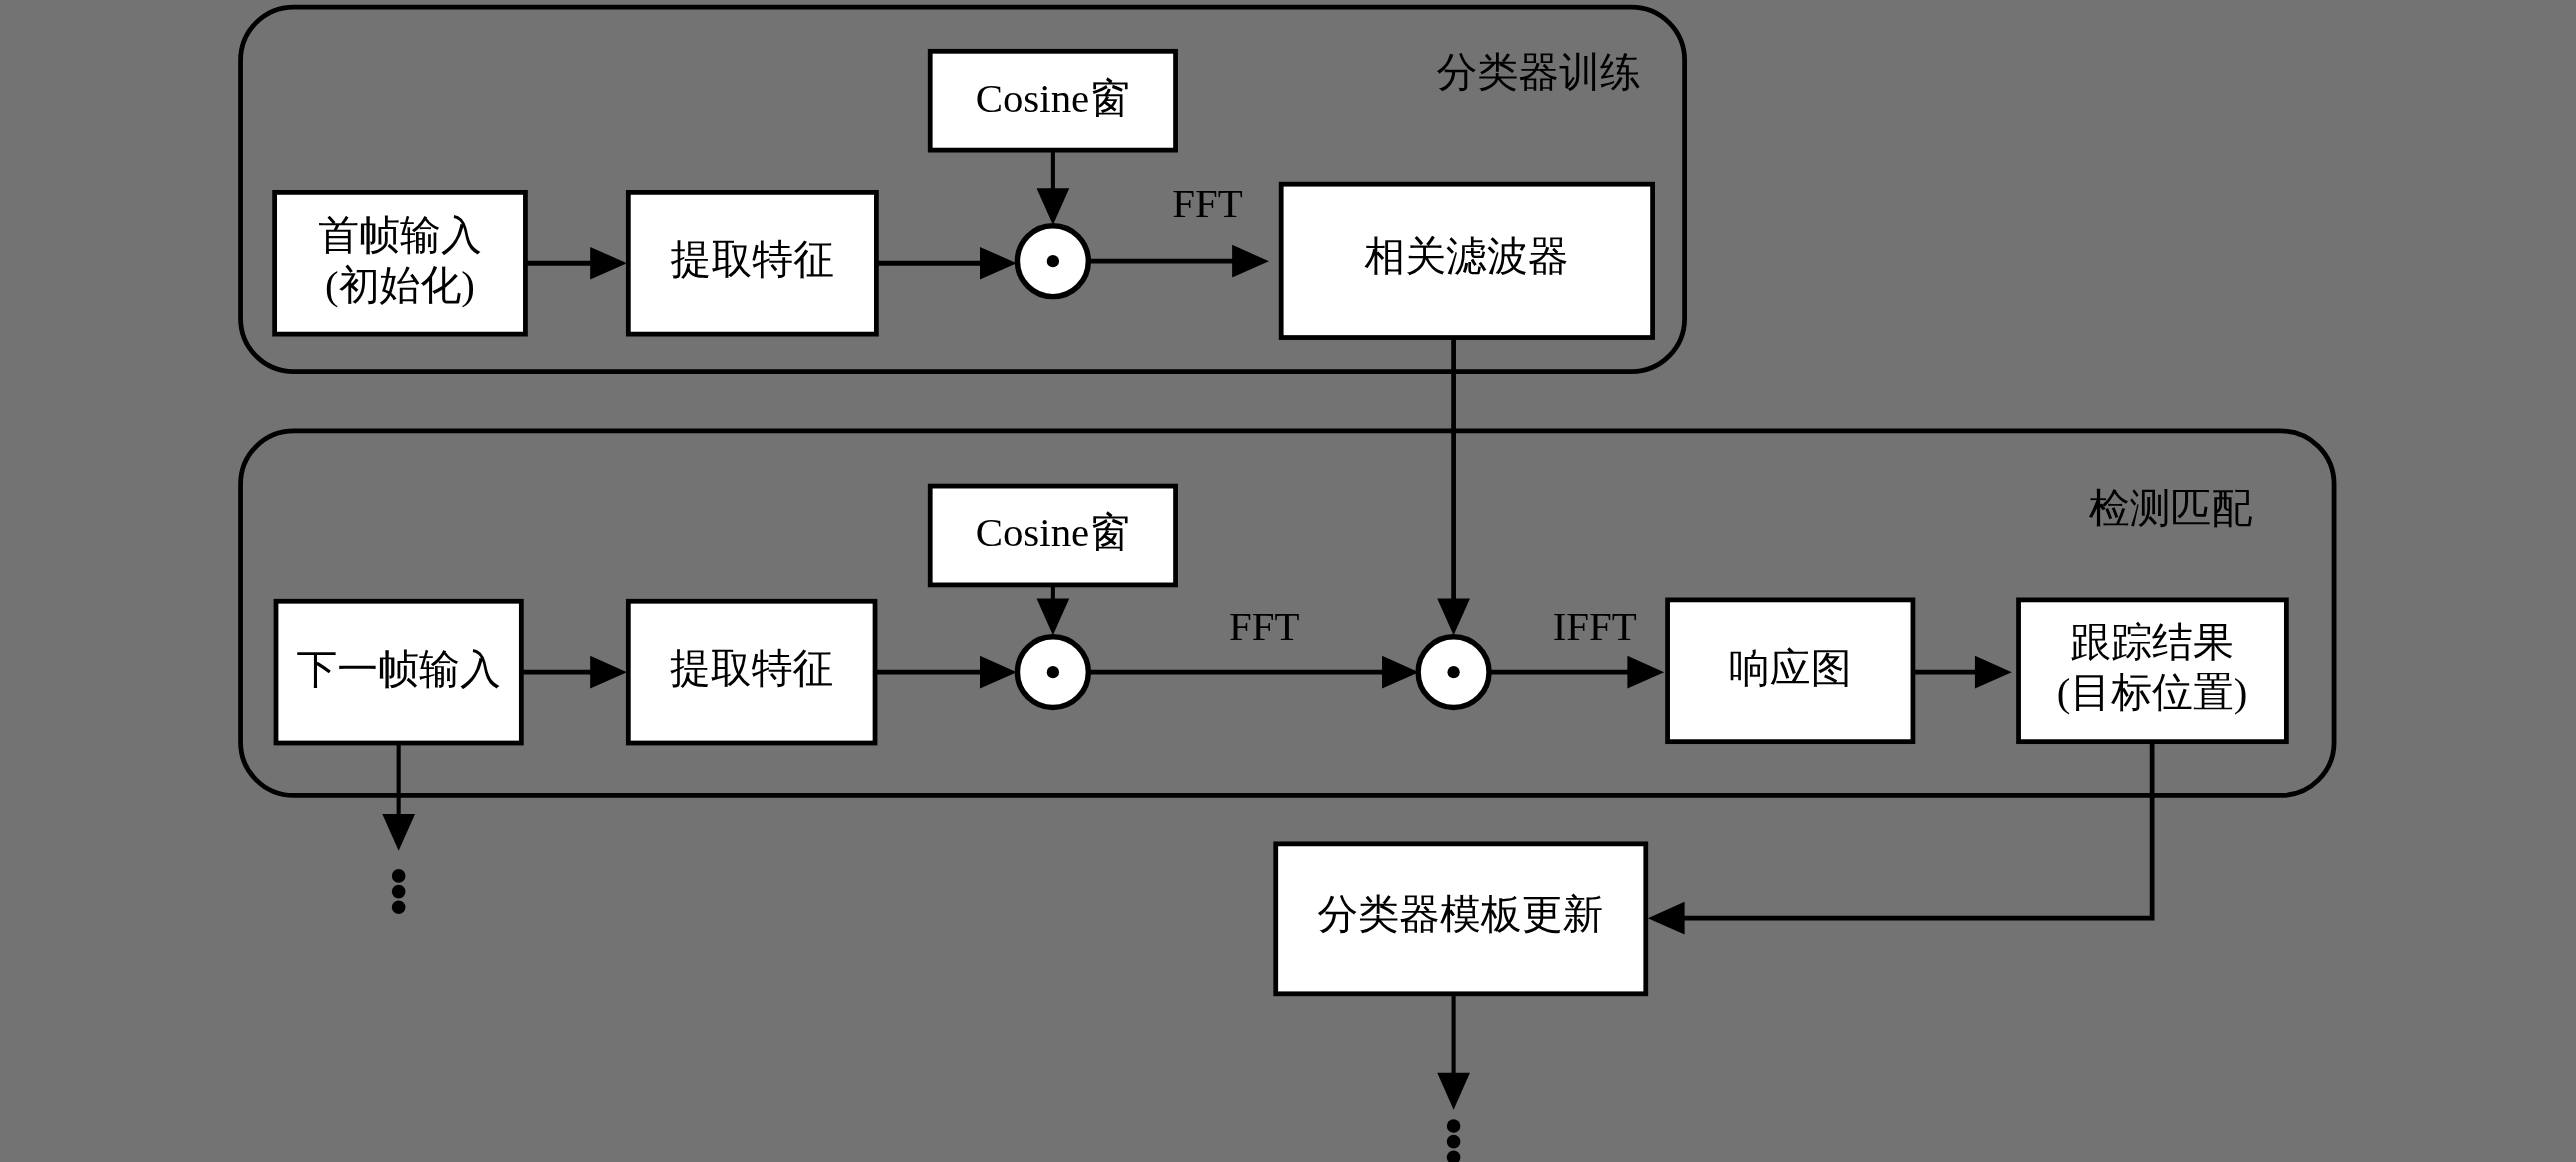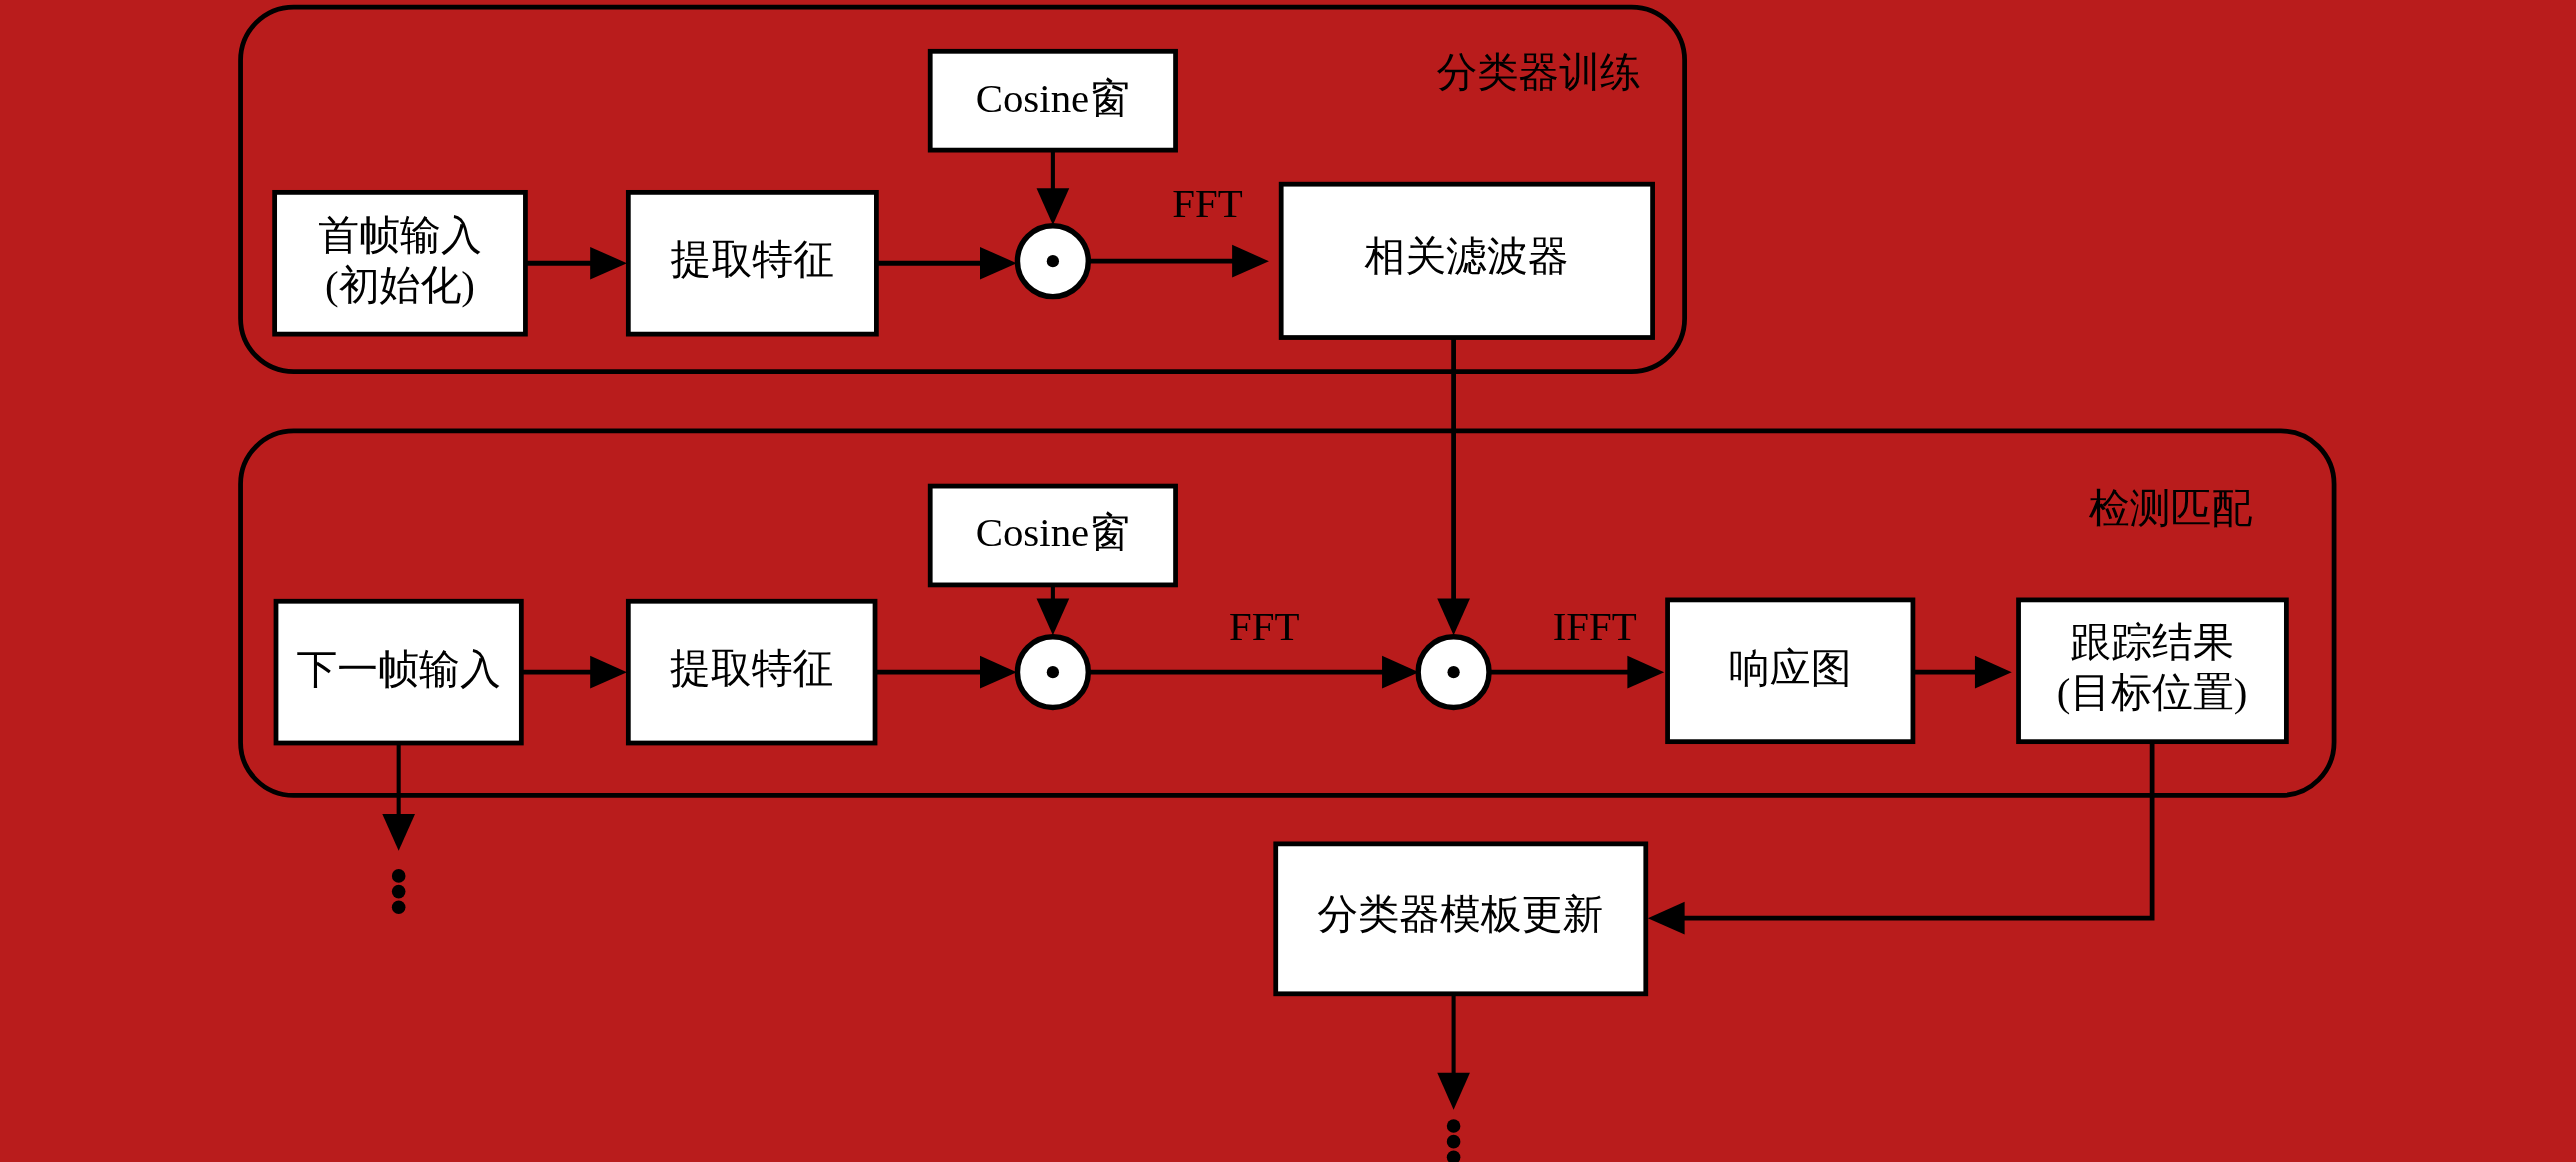--- a/index.html
+++ b/index.html
@@ -7,21 +7,21 @@
     padding: 0;
     background: #ffffff;
   }
   body {
     font-family: "Liberation Serif", "DejaVu Serif", serif;
   }
   #stage {
     position: relative;
     width: 2576px;
     height: 1163px;
-    background: #b91c1c;
+    background: #737373;
     overflow: hidden;
   }
   svg#diagram {
     position: absolute;
     left: 0;
     top: 0;
     width: 2576px;
     height: 1163px;
     display: block;
   }

